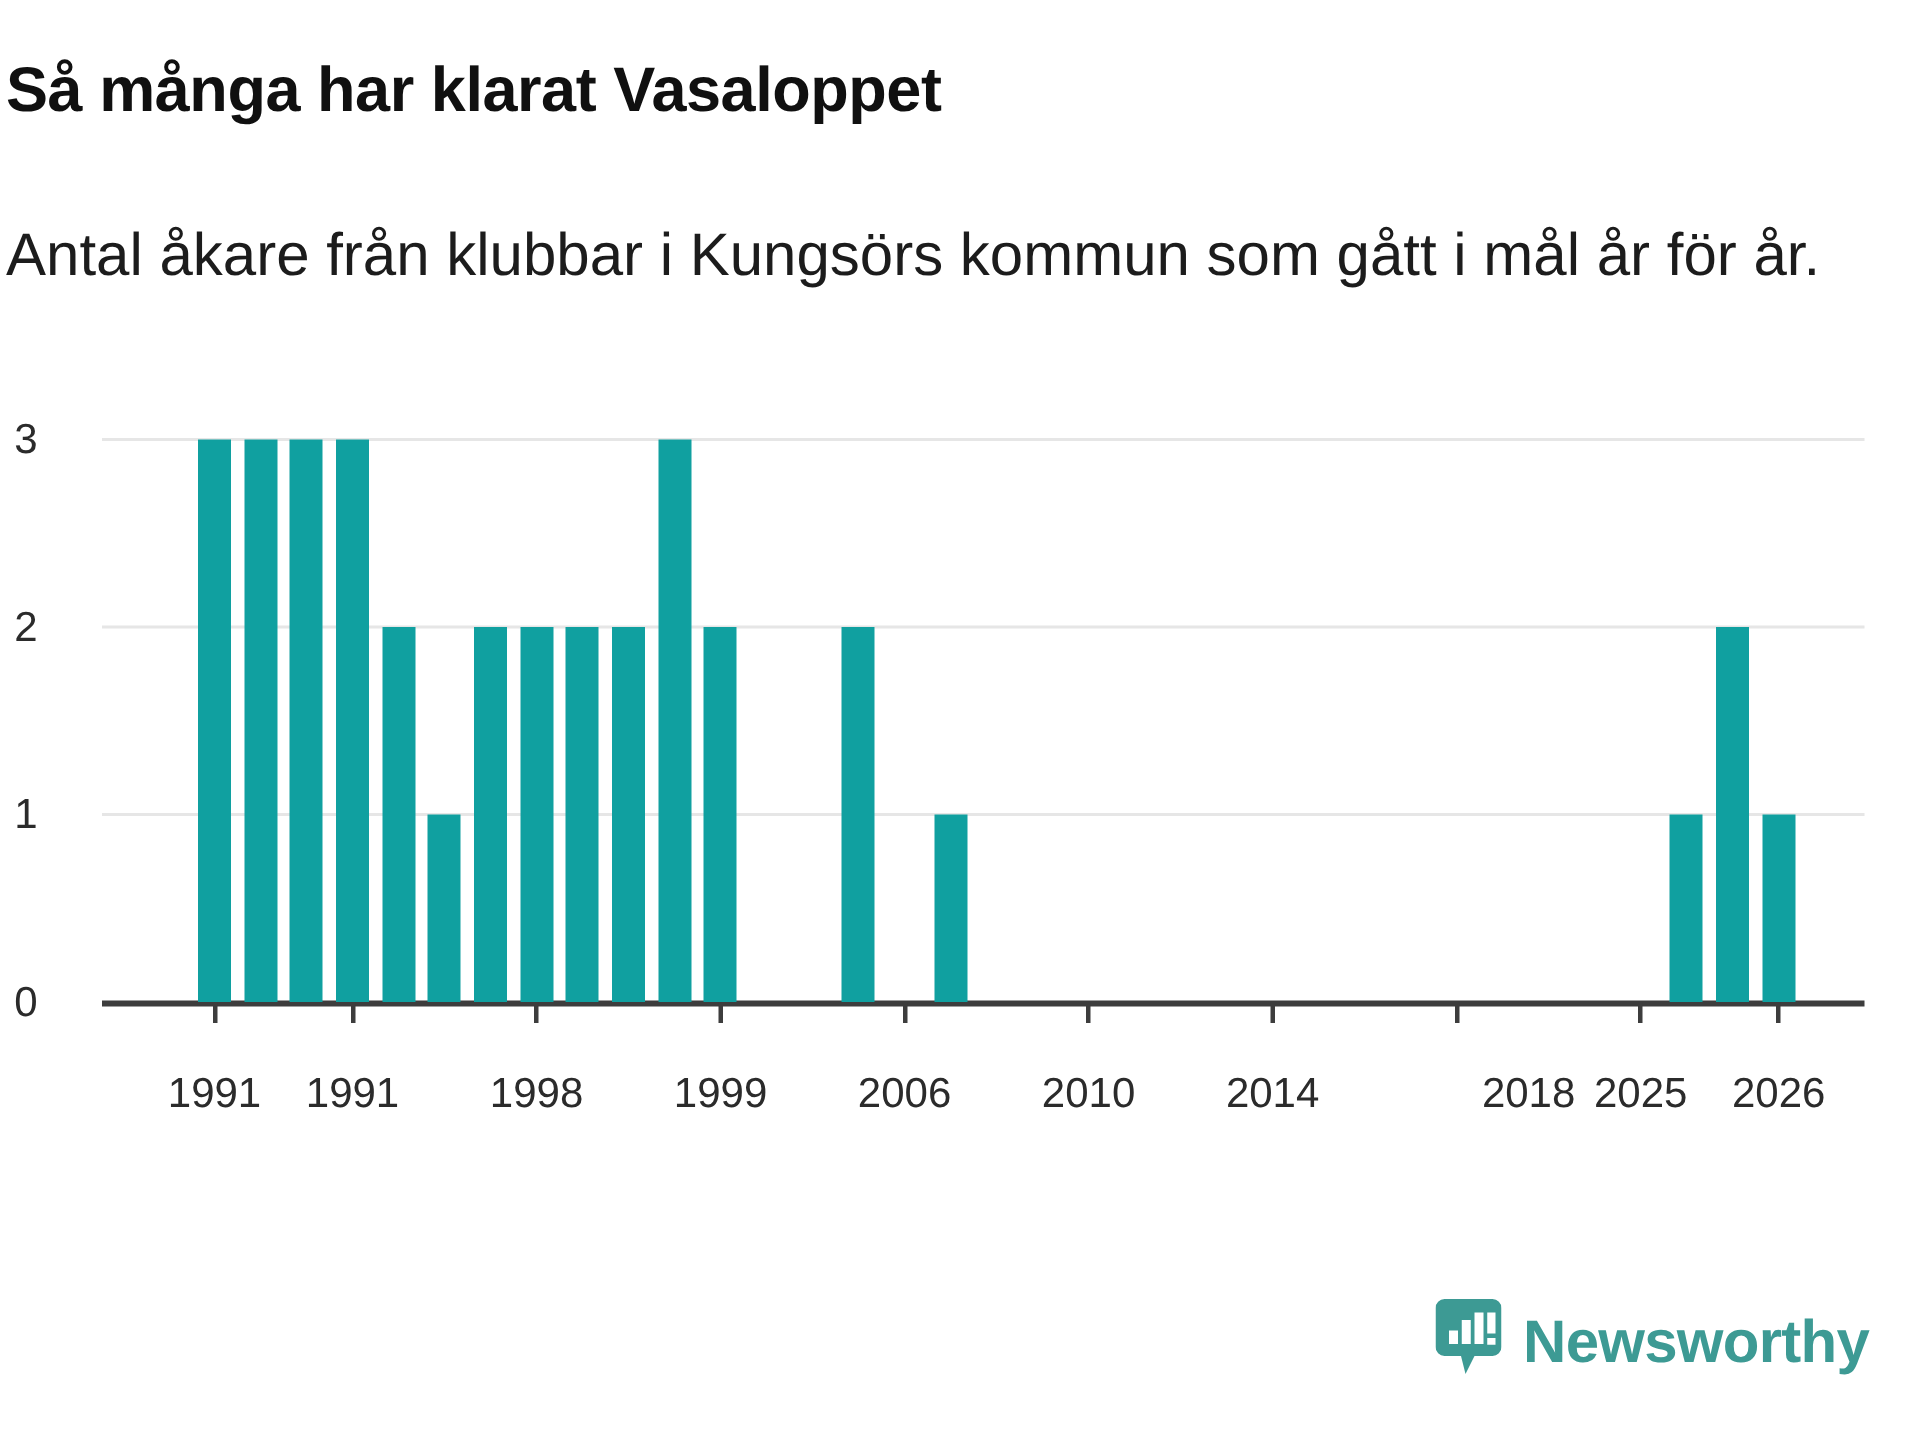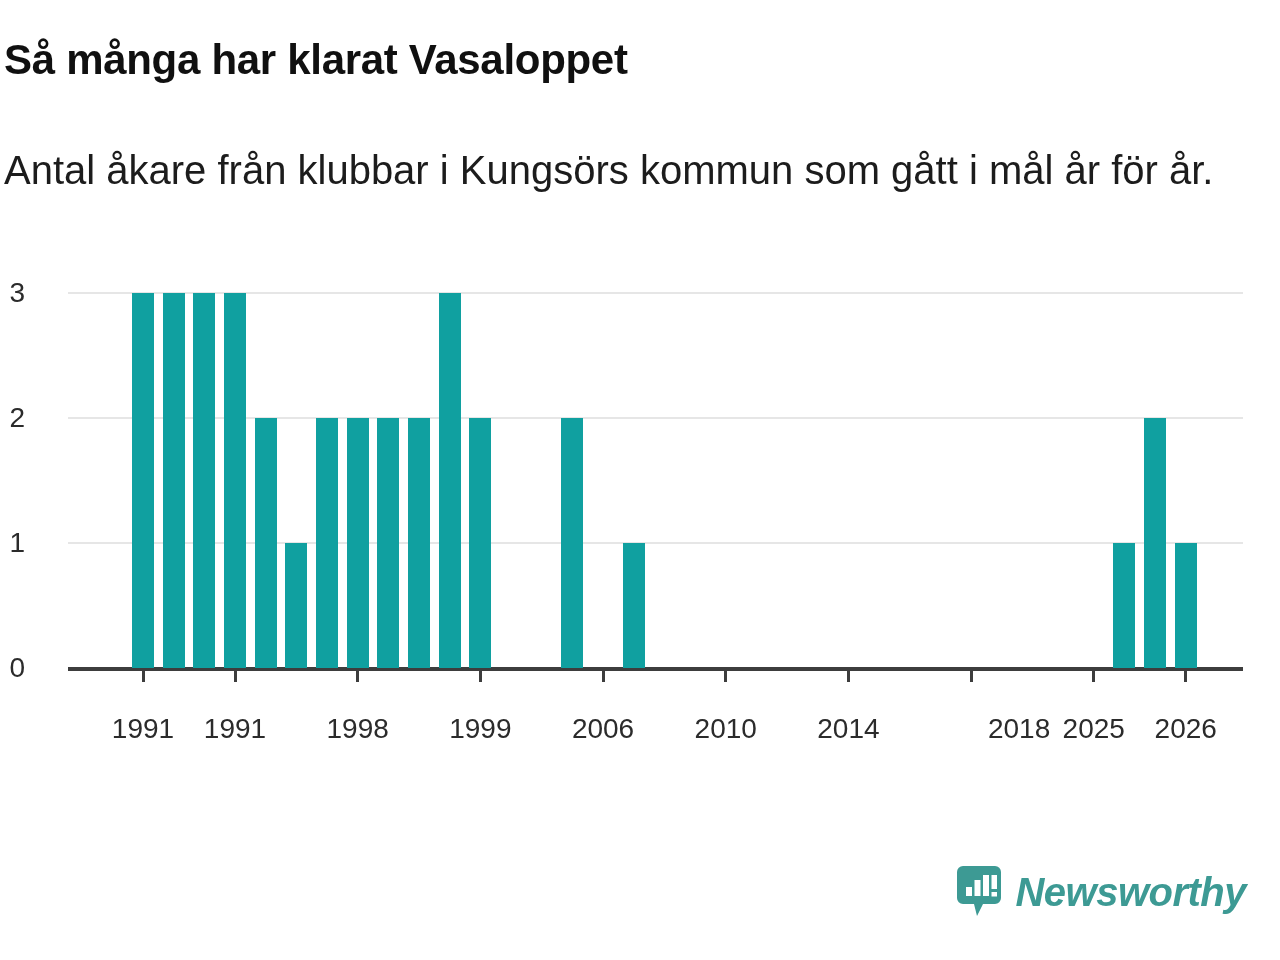--- a/index.html
+++ b/index.html
@@ -115,23 +115,22 @@
     font-size: 24px;
     color: #1c1c1c;
     white-space: nowrap;
   }
 
   #logo {
     position: absolute;
     right: 34px;
     top: 866px;
     display: flex;
-    align-items: center;
+    align-items: flex-end;
     gap: 14px;
-    font-style: italic;
   }
   #logo-mark { width: 44px; height: 52px; display: block; }
   #logo-text {
     font-size: 40px;
     font-weight: 700;
     color: #3d9a94;
     letter-spacing: -0.5px;
   }
 </style>
 </head>

